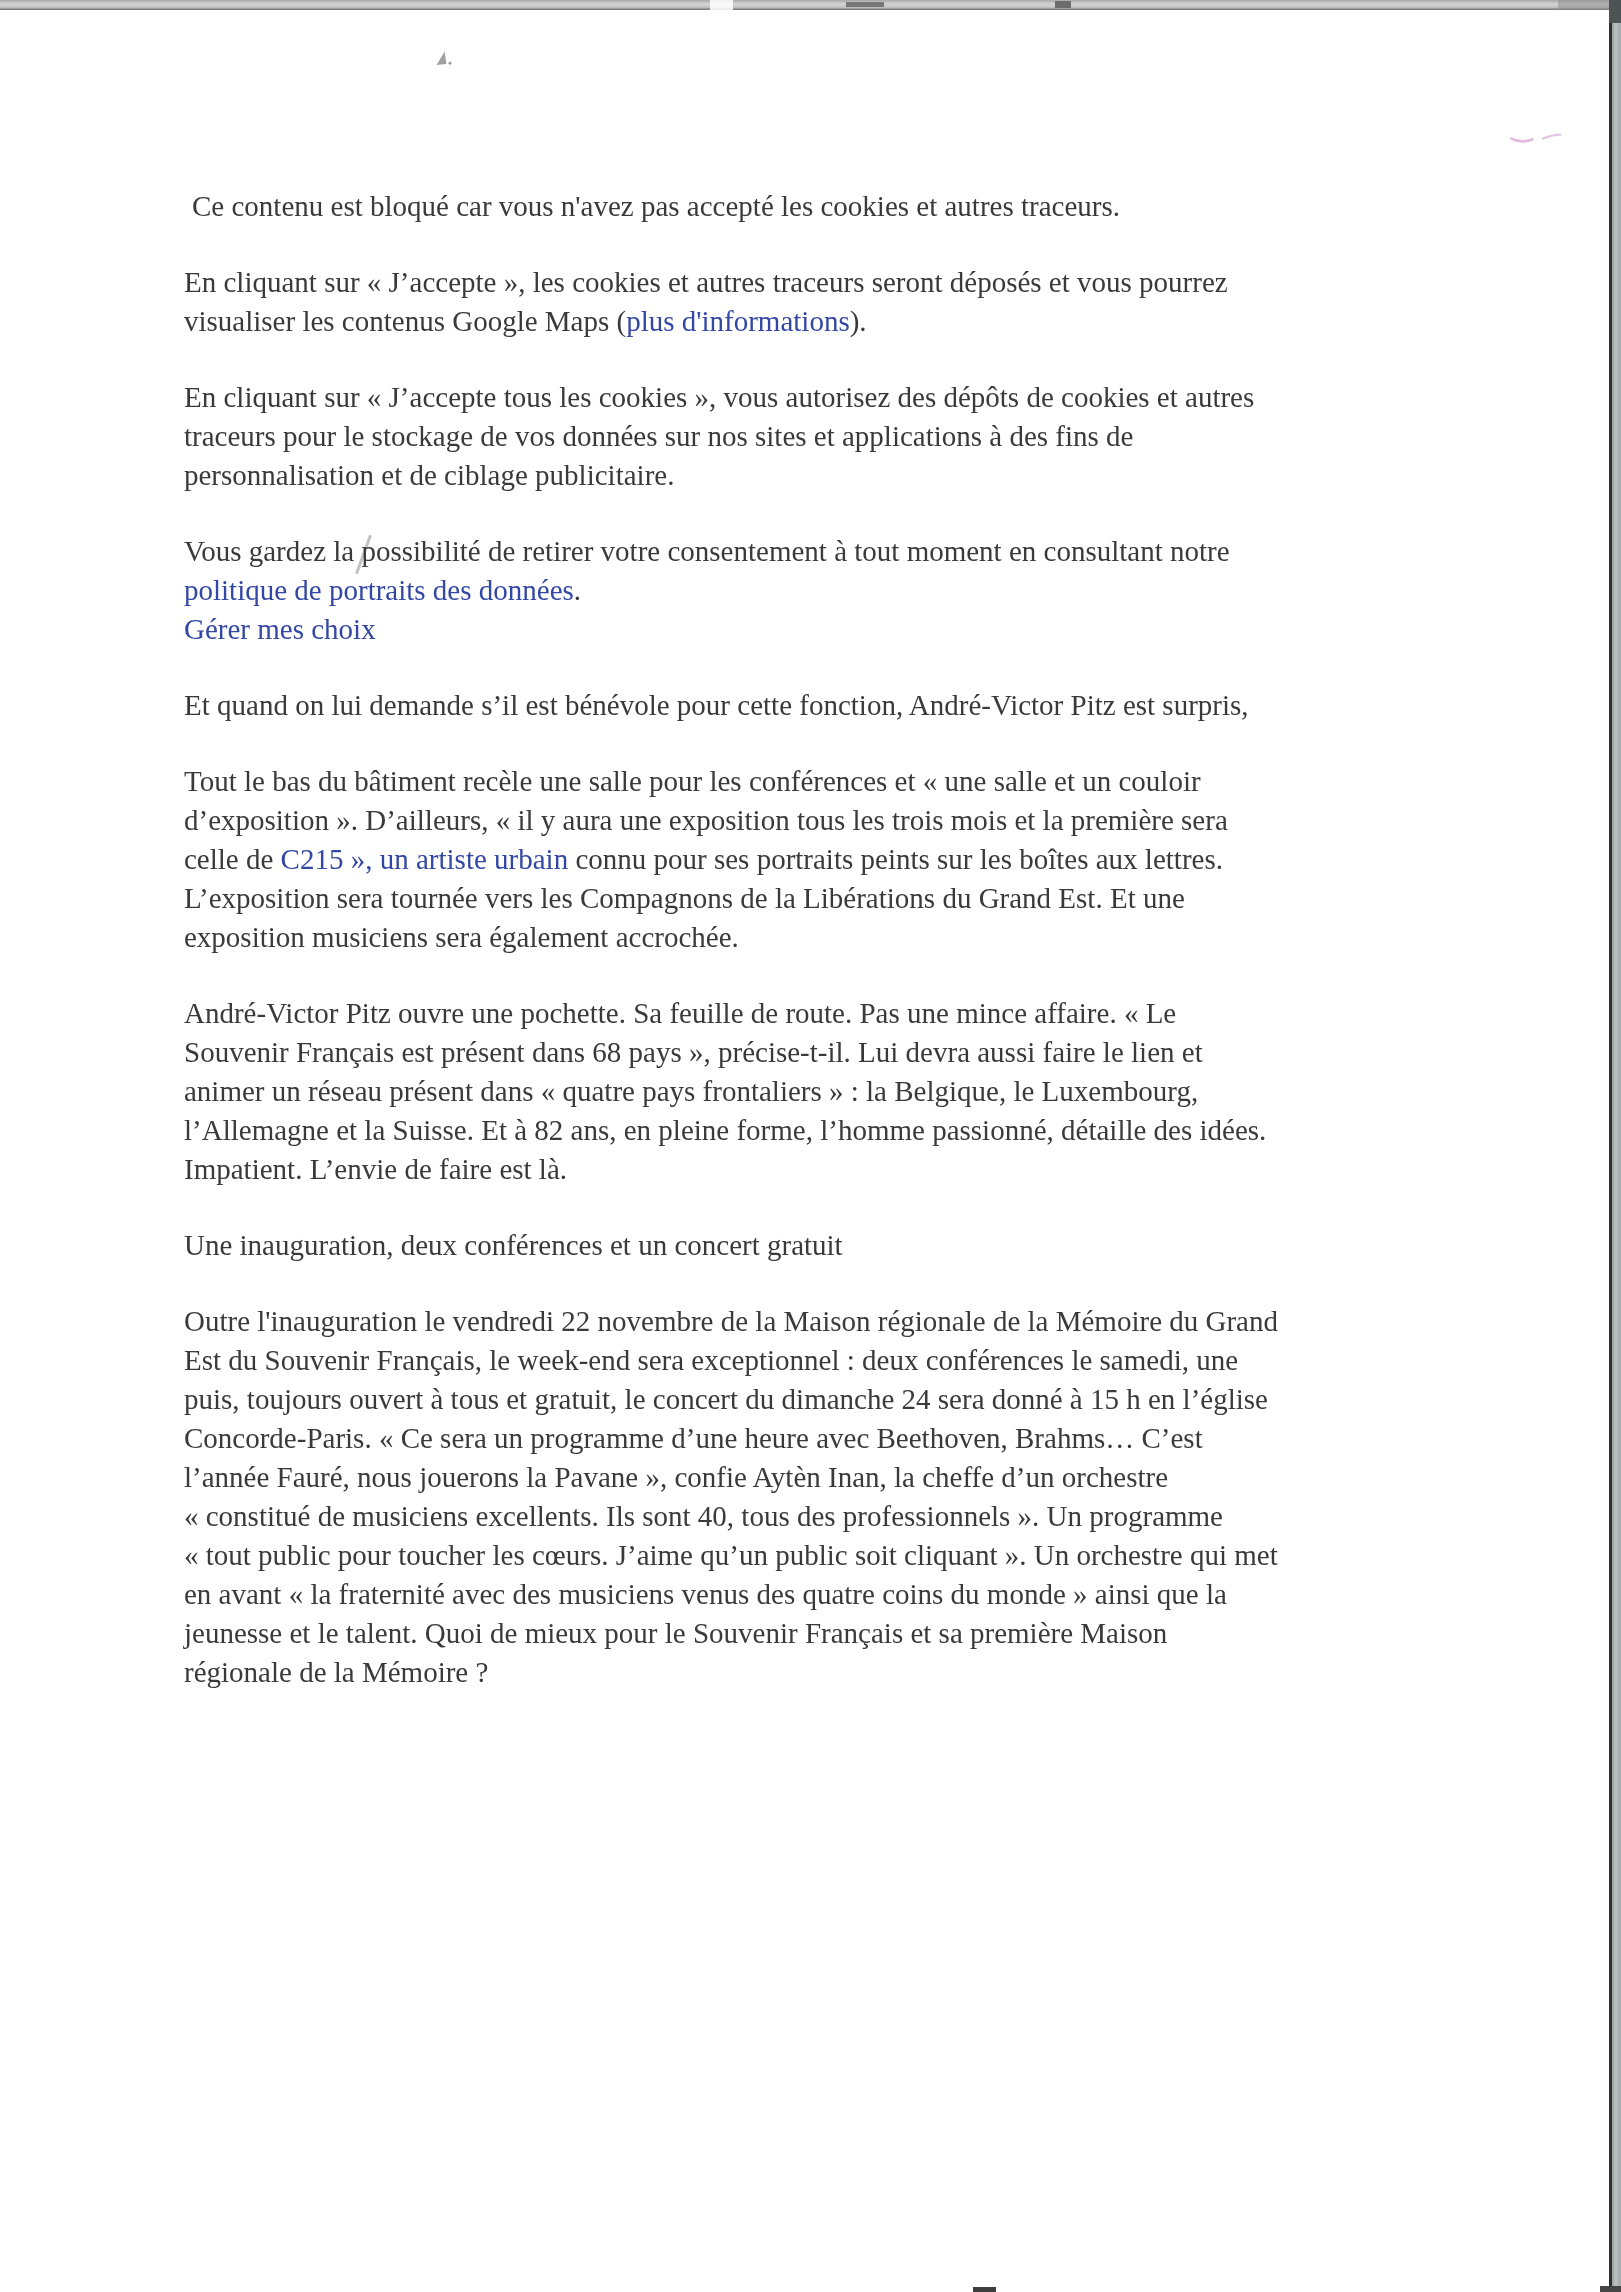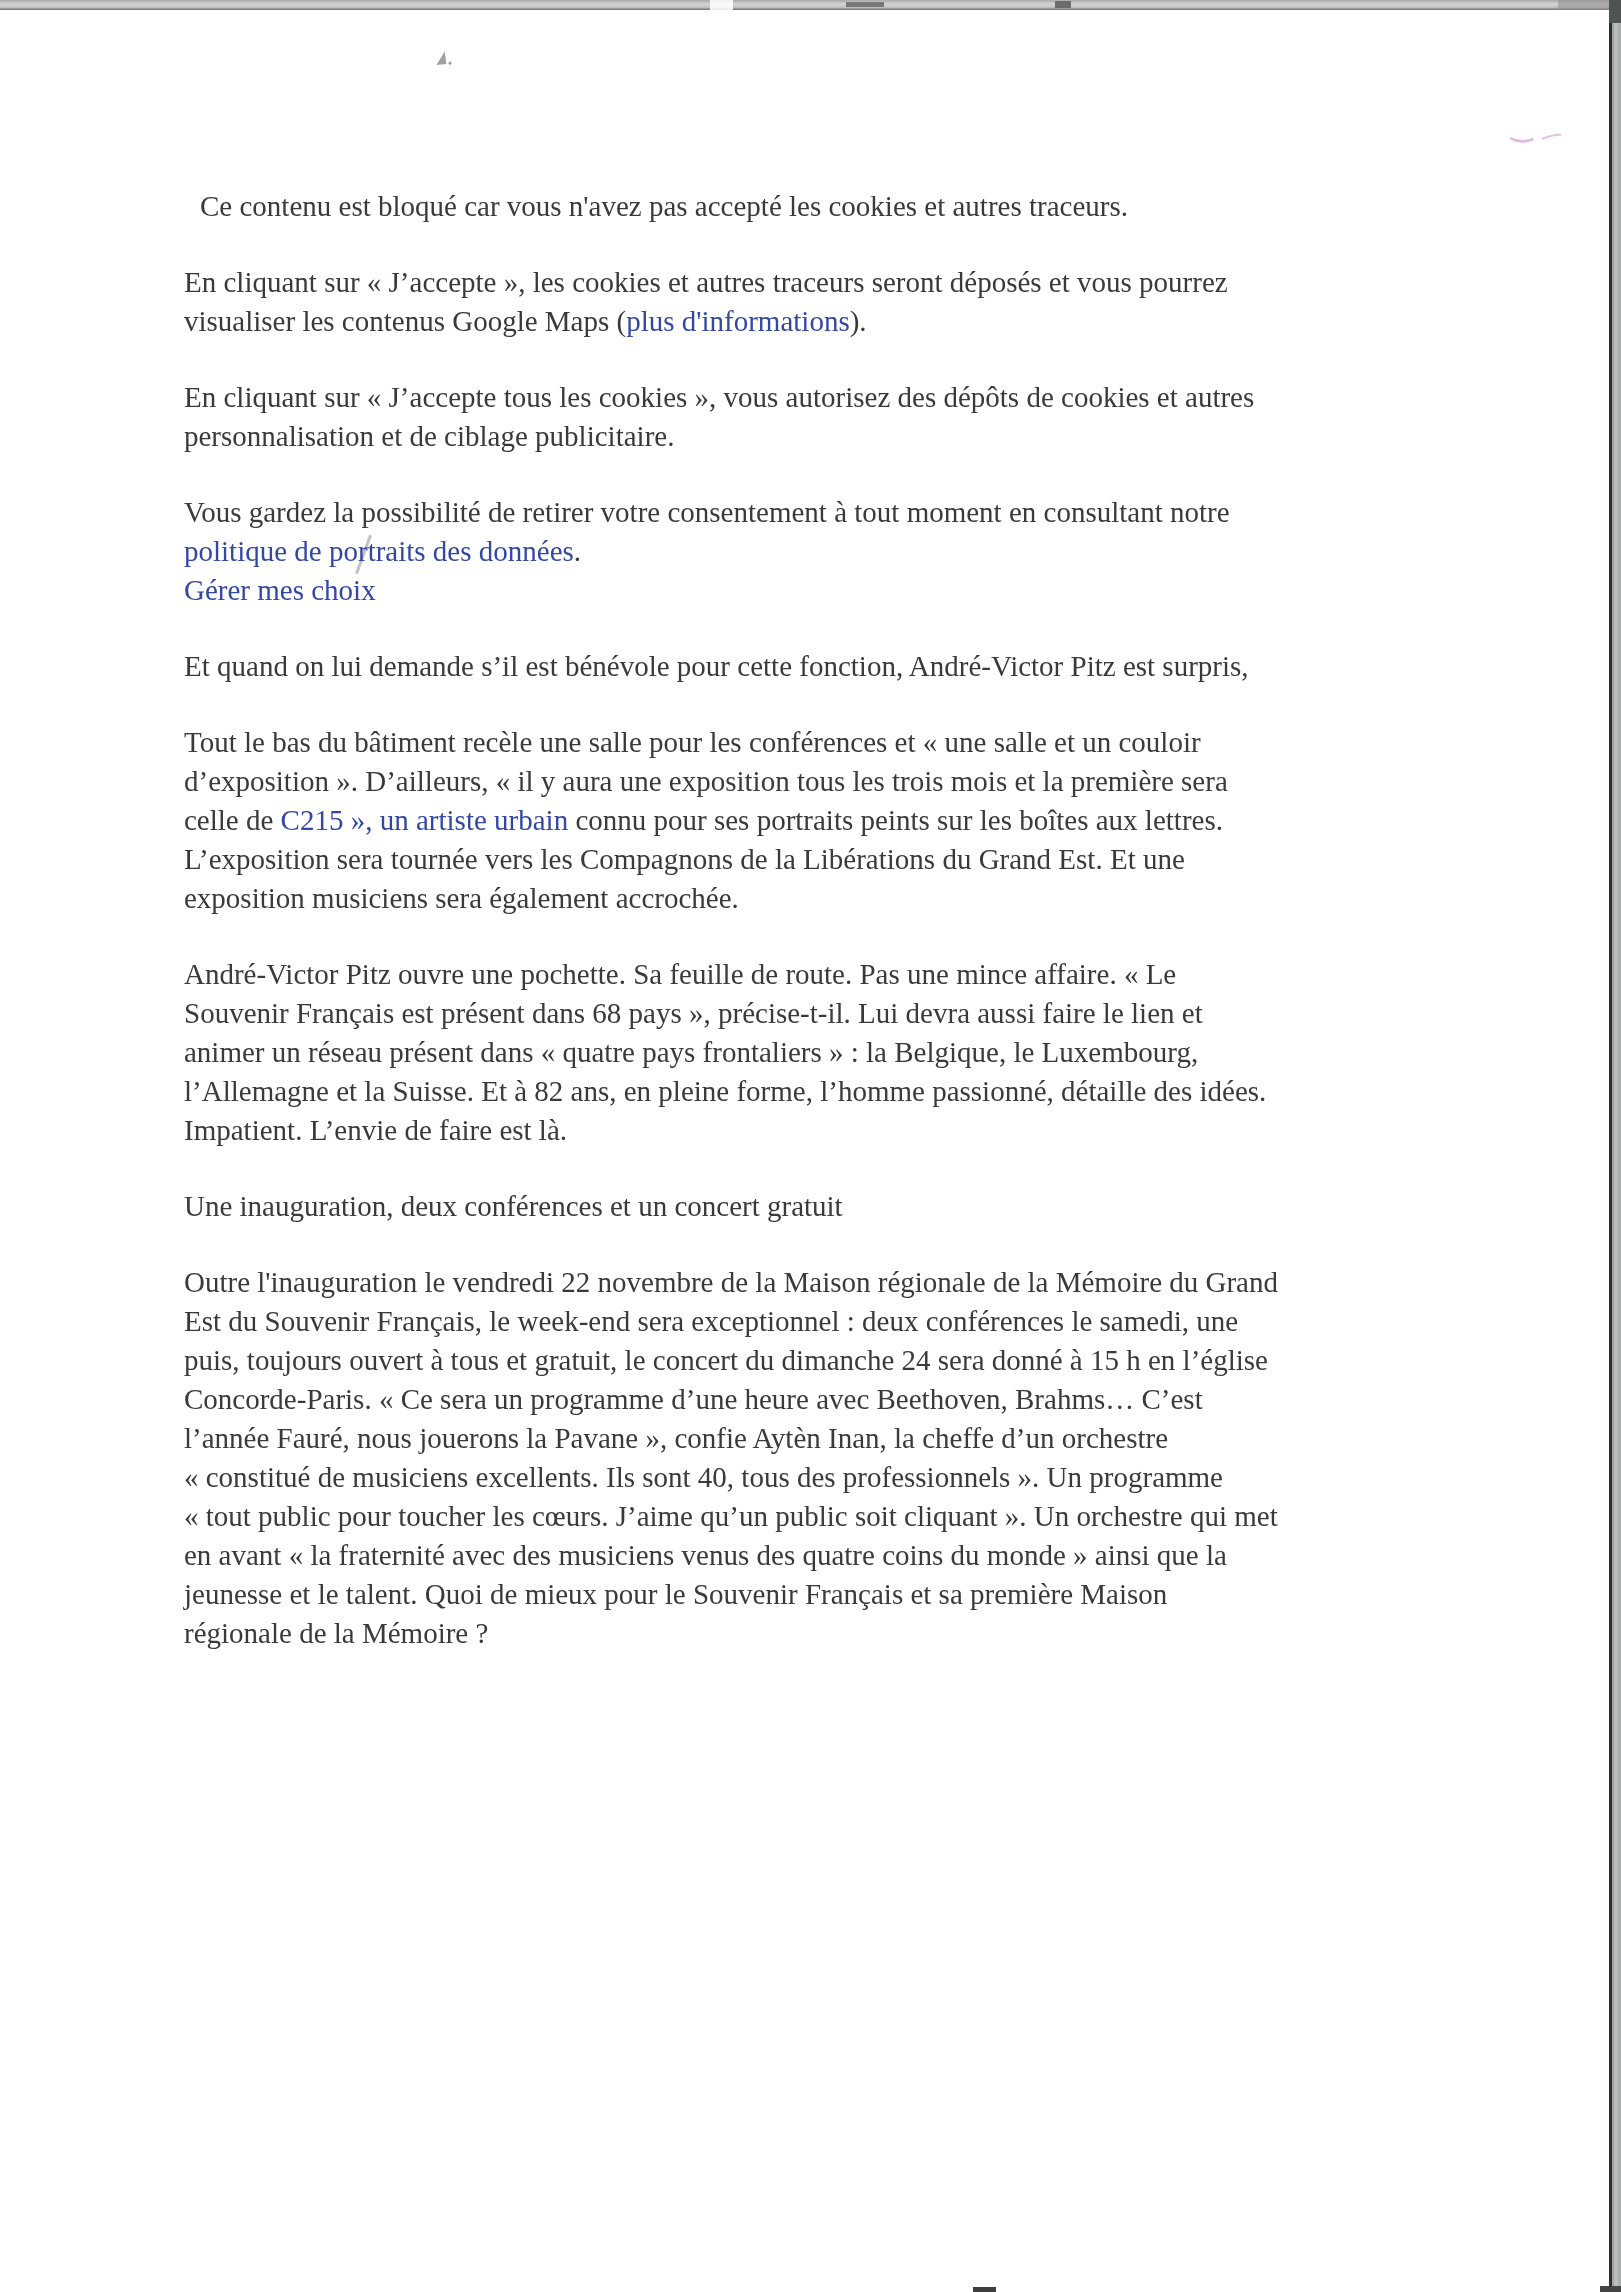--- a/index.html
+++ b/index.html
@@ -36,21 +36,21 @@
   .slash-artifact{
     position:absolute;left:362px;top:534px;width:2.7px;height:41px;
     background:#c2c2c2;transform:rotate(20deg);
   }
   .pen-mark{position:absolute;left:1508px;top:131px;width:56px;height:16px;}
   
   .content{
     position:absolute;left:184px;top:187px;width:1272px;
     color:var(--text-color);font-size:29px;line-height:39px;
   }
-  .content p{margin:0 0 37px 16px;}
+  .content p{margin:0 0 37px 8px;}
   .content p:last-child{margin-bottom:0;}
   .line{white-space:nowrap;}
   .link{
     color:var(--link-color);
     text-decoration-thickness:1.8px;
     text-underline-offset:3.6px;
     cursor:pointer;
   }
 </style>
 </head>
@@ -87,20 +87,21 @@
 
     <p><span class="line">Ce contenu est bloqué car vous n'avez pas accepté les cookies et autres traceurs.</span></p>
 
     <p></p>
       <div class="line">En cliquant sur « J’accepte », les cookies et autres traceurs seront déposés et vous pourrez</div>
       <div class="line"><span>visualiser les contenus Google Maps (</span><a class="link">plus d'informations</a><span>).</span></div>
       <p></p>
 
     <p></p>
       <div class="line">En cliquant sur « J’accepte tous les cookies », vous autorisez des dépôts de cookies et autres</div>
+      <div class="line">traceurs pour le stockage de vos données sur nos sites et applications à des fins de</div>
       <div class="line">personnalisation et de ciblage publicitaire.</div>
       <p></p>
 
     <p></p>
       <div class="line">Vous gardez la possibilité de retirer votre consentement à tout moment en consultant notre</div>
       <div class="line"><a class="link">politique de portraits des données</a><span>.</span></div>
       <div class="line"><a class="link">Gérer mes choix</a></div>
       <p></p>
 
     <p></p>

